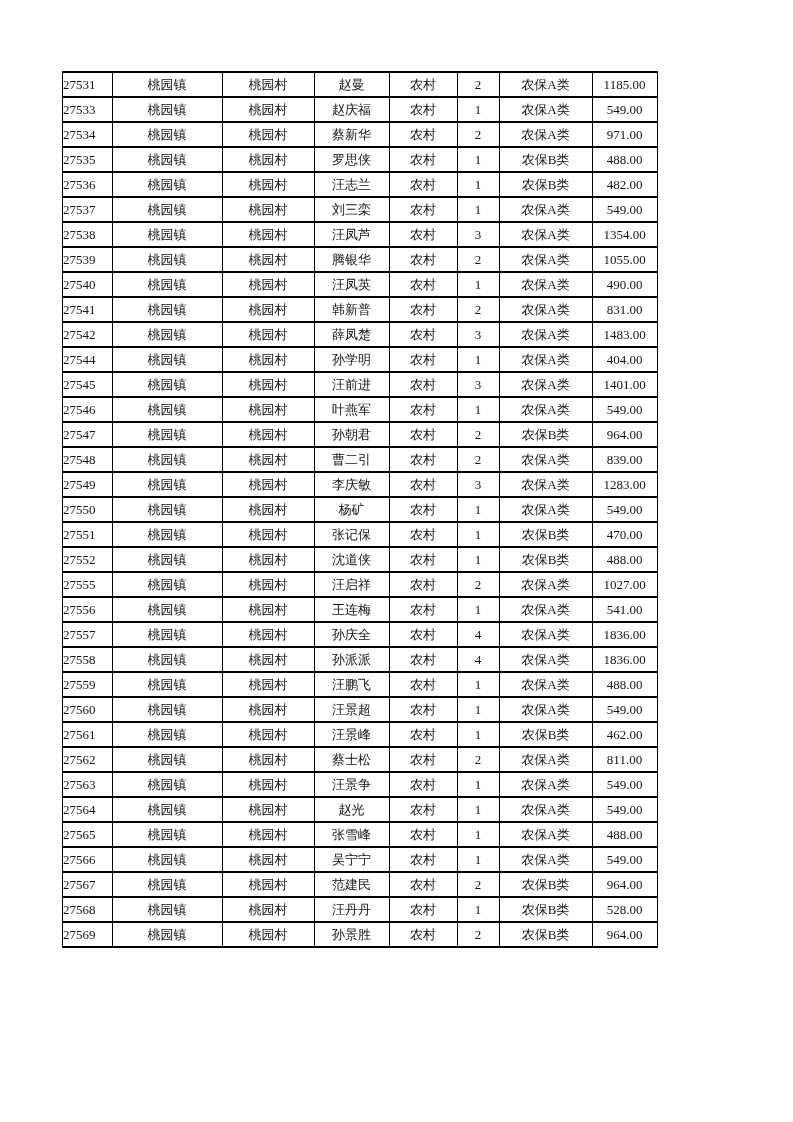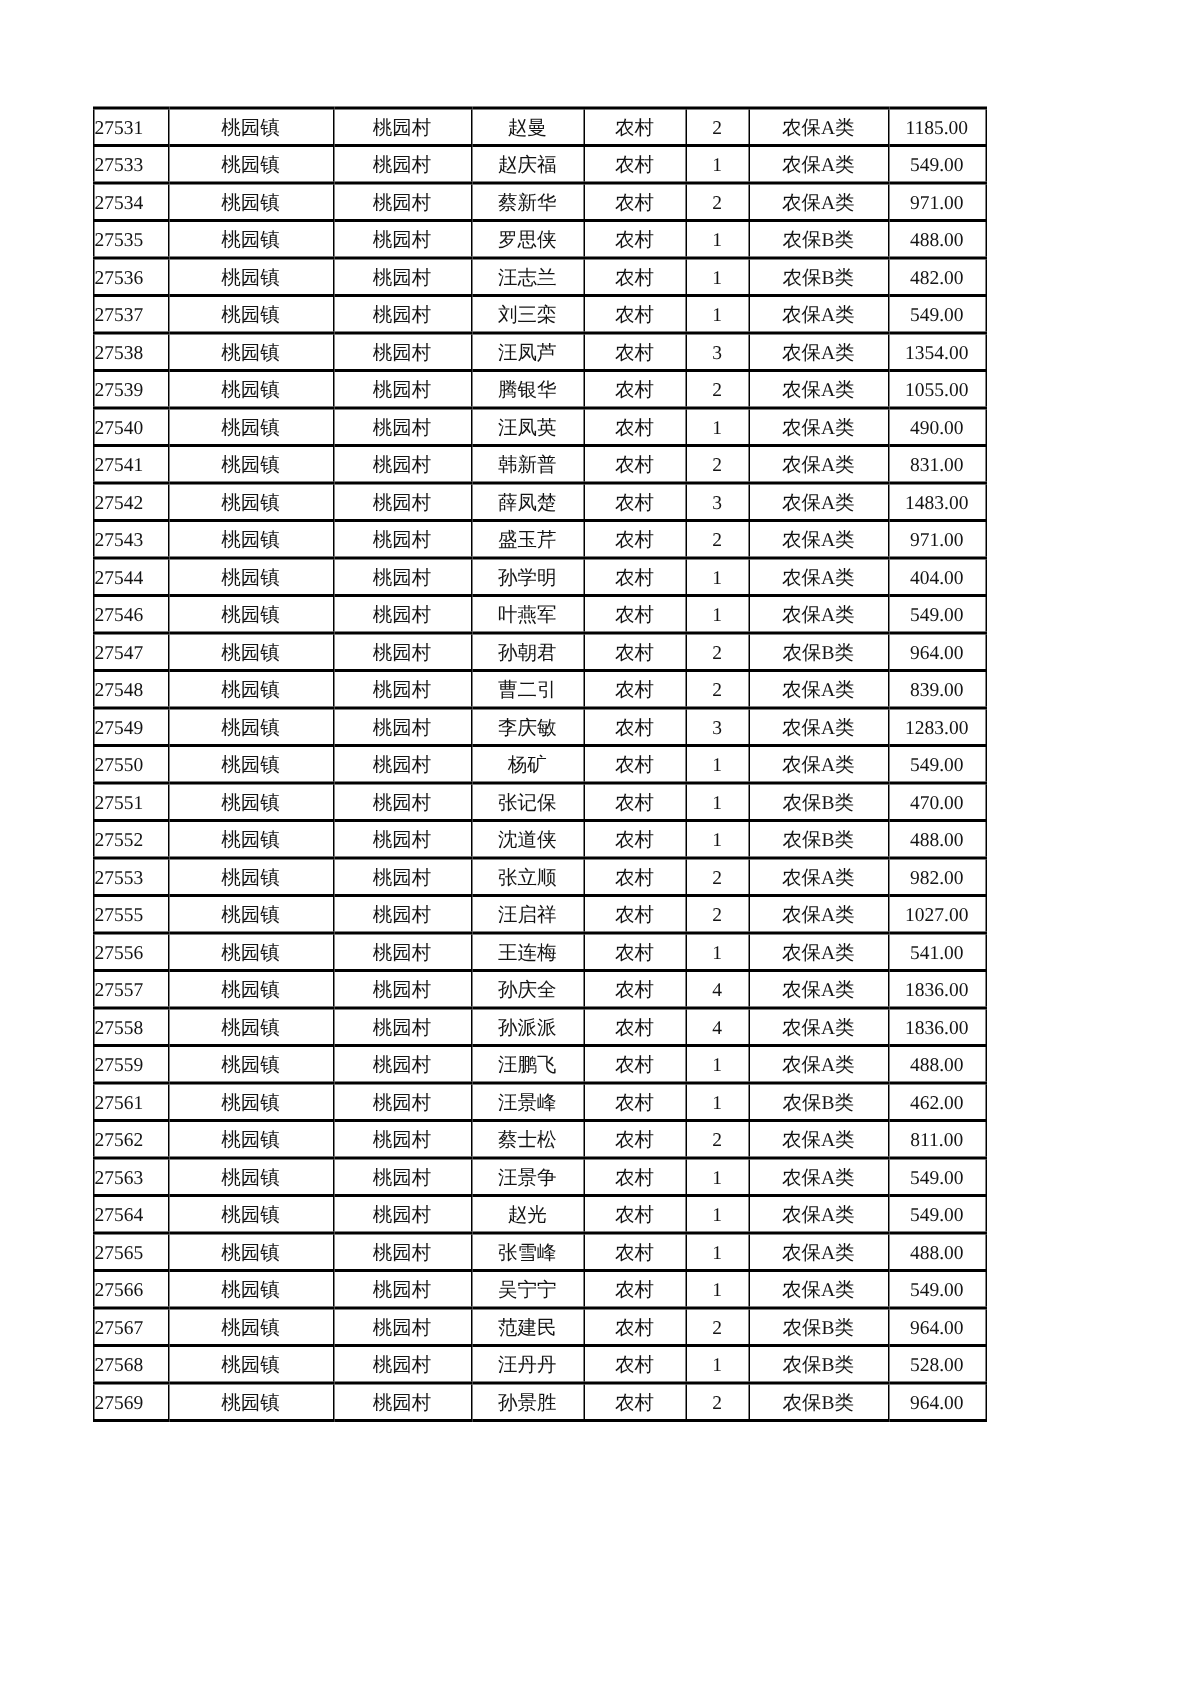--- a/index.html
+++ b/index.html
@@ -161,40 +161,40 @@
     <td class="cell-id">27542</td>
     <td class="cell-town">桃园镇</td>
     <td class="cell-village">桃园村</td>
     <td class="cell-name">薛凤楚</td>
     <td class="cell-residence">农村</td>
     <td class="cell-count">3</td>
     <td class="cell-class">农保A类</td>
     <td class="cell-amount">1483.00</td>
   </tr>
         <tr>
-    <td class="cell-id">27543</td>
-    <td class="cell-town">桃园镇</td>
-    <td class="cell-village">桃园村</td>
-    <td class="cell-name">盛玉芹</td>
-    <td class="cell-residence">农村</td>
-    <td class="cell-count">2</td>
-    <td class="cell-class">农保A类</td>
-    <td class="cell-amount">971.00</td>
-  </tr>
-        <tr>
     <td class="cell-id">27544</td>
     <td class="cell-town">桃园镇</td>
     <td class="cell-village">桃园村</td>
     <td class="cell-name">孙学明</td>
     <td class="cell-residence">农村</td>
     <td class="cell-count">1</td>
     <td class="cell-class">农保A类</td>
     <td class="cell-amount">404.00</td>
   </tr>
         <tr>
+    <td class="cell-id">27545</td>
+    <td class="cell-town">桃园镇</td>
+    <td class="cell-village">桃园村</td>
+    <td class="cell-name">汪前进</td>
+    <td class="cell-residence">农村</td>
+    <td class="cell-count">3</td>
+    <td class="cell-class">农保A类</td>
+    <td class="cell-amount">1401.00</td>
+  </tr>
+        <tr>
     <td class="cell-id">27546</td>
     <td class="cell-town">桃园镇</td>
     <td class="cell-village">桃园村</td>
     <td class="cell-name">叶燕军</td>
     <td class="cell-residence">农村</td>
     <td class="cell-count">1</td>
     <td class="cell-class">农保A类</td>
     <td class="cell-amount">549.00</td>
   </tr>
         <tr>
@@ -251,30 +251,20 @@
     <td class="cell-id">27552</td>
     <td class="cell-town">桃园镇</td>
     <td class="cell-village">桃园村</td>
     <td class="cell-name">沈道侠</td>
     <td class="cell-residence">农村</td>
     <td class="cell-count">1</td>
     <td class="cell-class">农保B类</td>
     <td class="cell-amount">488.00</td>
   </tr>
         <tr>
-    <td class="cell-id">27553</td>
-    <td class="cell-town">桃园镇</td>
-    <td class="cell-village">桃园村</td>
-    <td class="cell-name">张立顺</td>
-    <td class="cell-residence">农村</td>
-    <td class="cell-count">2</td>
-    <td class="cell-class">农保A类</td>
-    <td class="cell-amount">982.00</td>
-  </tr>
-        <tr>
     <td class="cell-id">27555</td>
     <td class="cell-town">桃园镇</td>
     <td class="cell-village">桃园村</td>
     <td class="cell-name">汪启祥</td>
     <td class="cell-residence">农村</td>
     <td class="cell-count">2</td>
     <td class="cell-class">农保A类</td>
     <td class="cell-amount">1027.00</td>
   </tr>
         <tr>
@@ -309,20 +299,30 @@
   </tr>
         <tr>
     <td class="cell-id">27559</td>
     <td class="cell-town">桃园镇</td>
     <td class="cell-village">桃园村</td>
     <td class="cell-name">汪鹏飞</td>
     <td class="cell-residence">农村</td>
     <td class="cell-count">1</td>
     <td class="cell-class">农保A类</td>
     <td class="cell-amount">488.00</td>
+  </tr>
+        <tr>
+    <td class="cell-id">27560</td>
+    <td class="cell-town">桃园镇</td>
+    <td class="cell-village">桃园村</td>
+    <td class="cell-name">汪景超</td>
+    <td class="cell-residence">农村</td>
+    <td class="cell-count">1</td>
+    <td class="cell-class">农保A类</td>
+    <td class="cell-amount">549.00</td>
   </tr>
         <tr>
     <td class="cell-id">27561</td>
     <td class="cell-town">桃园镇</td>
     <td class="cell-village">桃园村</td>
     <td class="cell-name">汪景峰</td>
     <td class="cell-residence">农村</td>
     <td class="cell-count">1</td>
     <td class="cell-class">农保B类</td>
     <td class="cell-amount">462.00</td>

